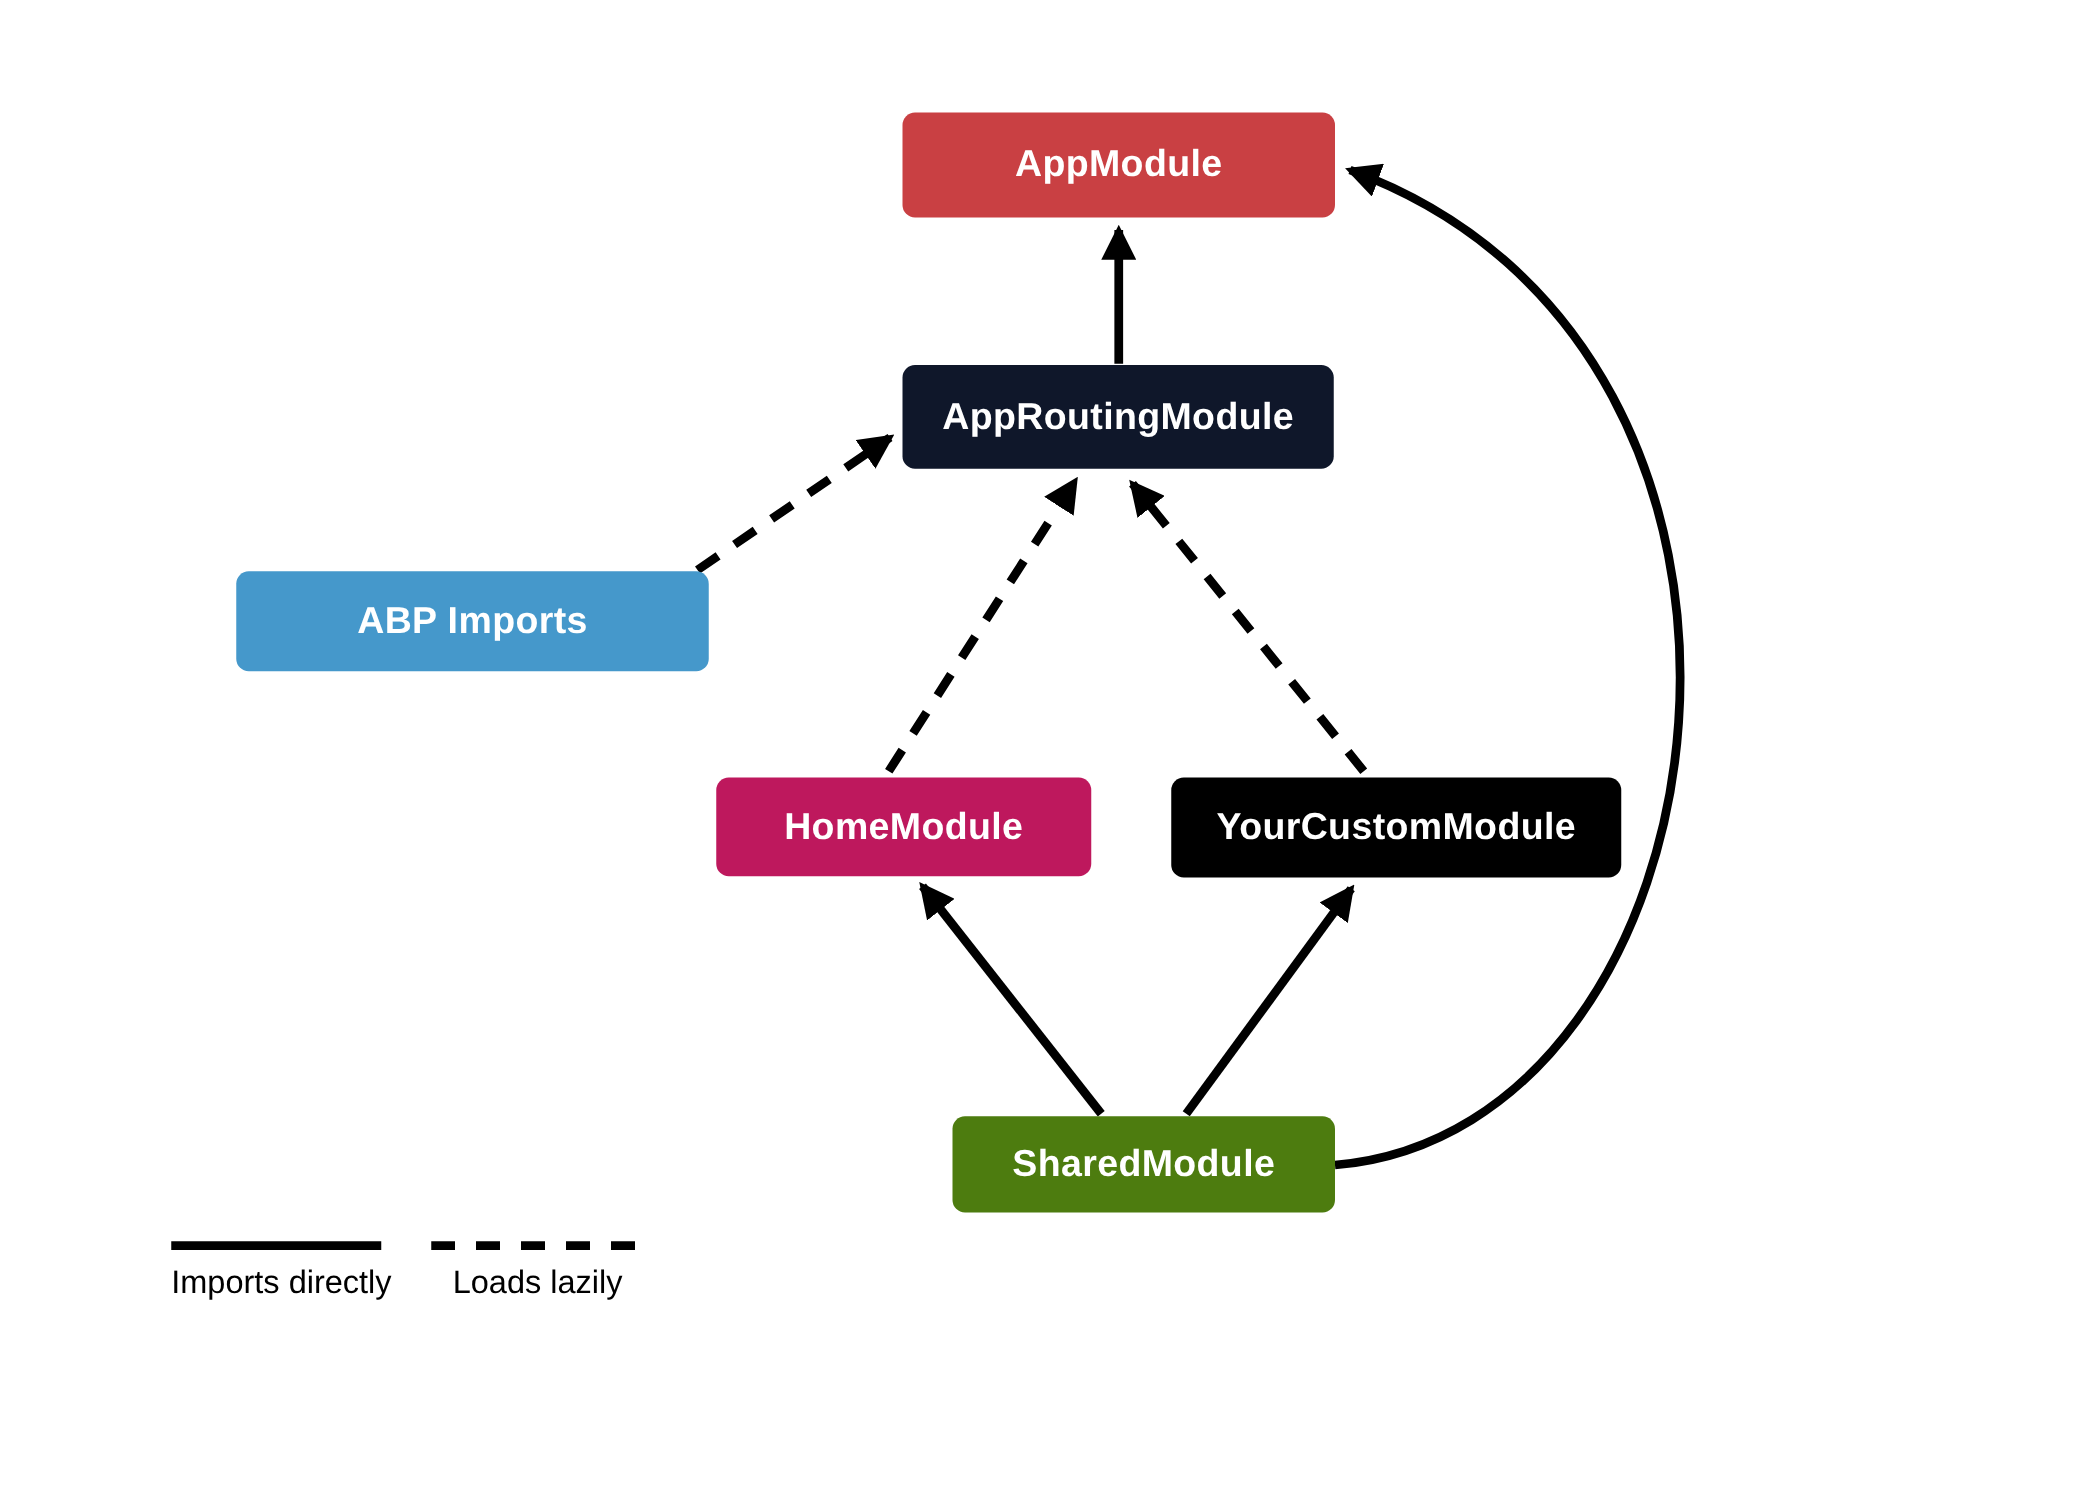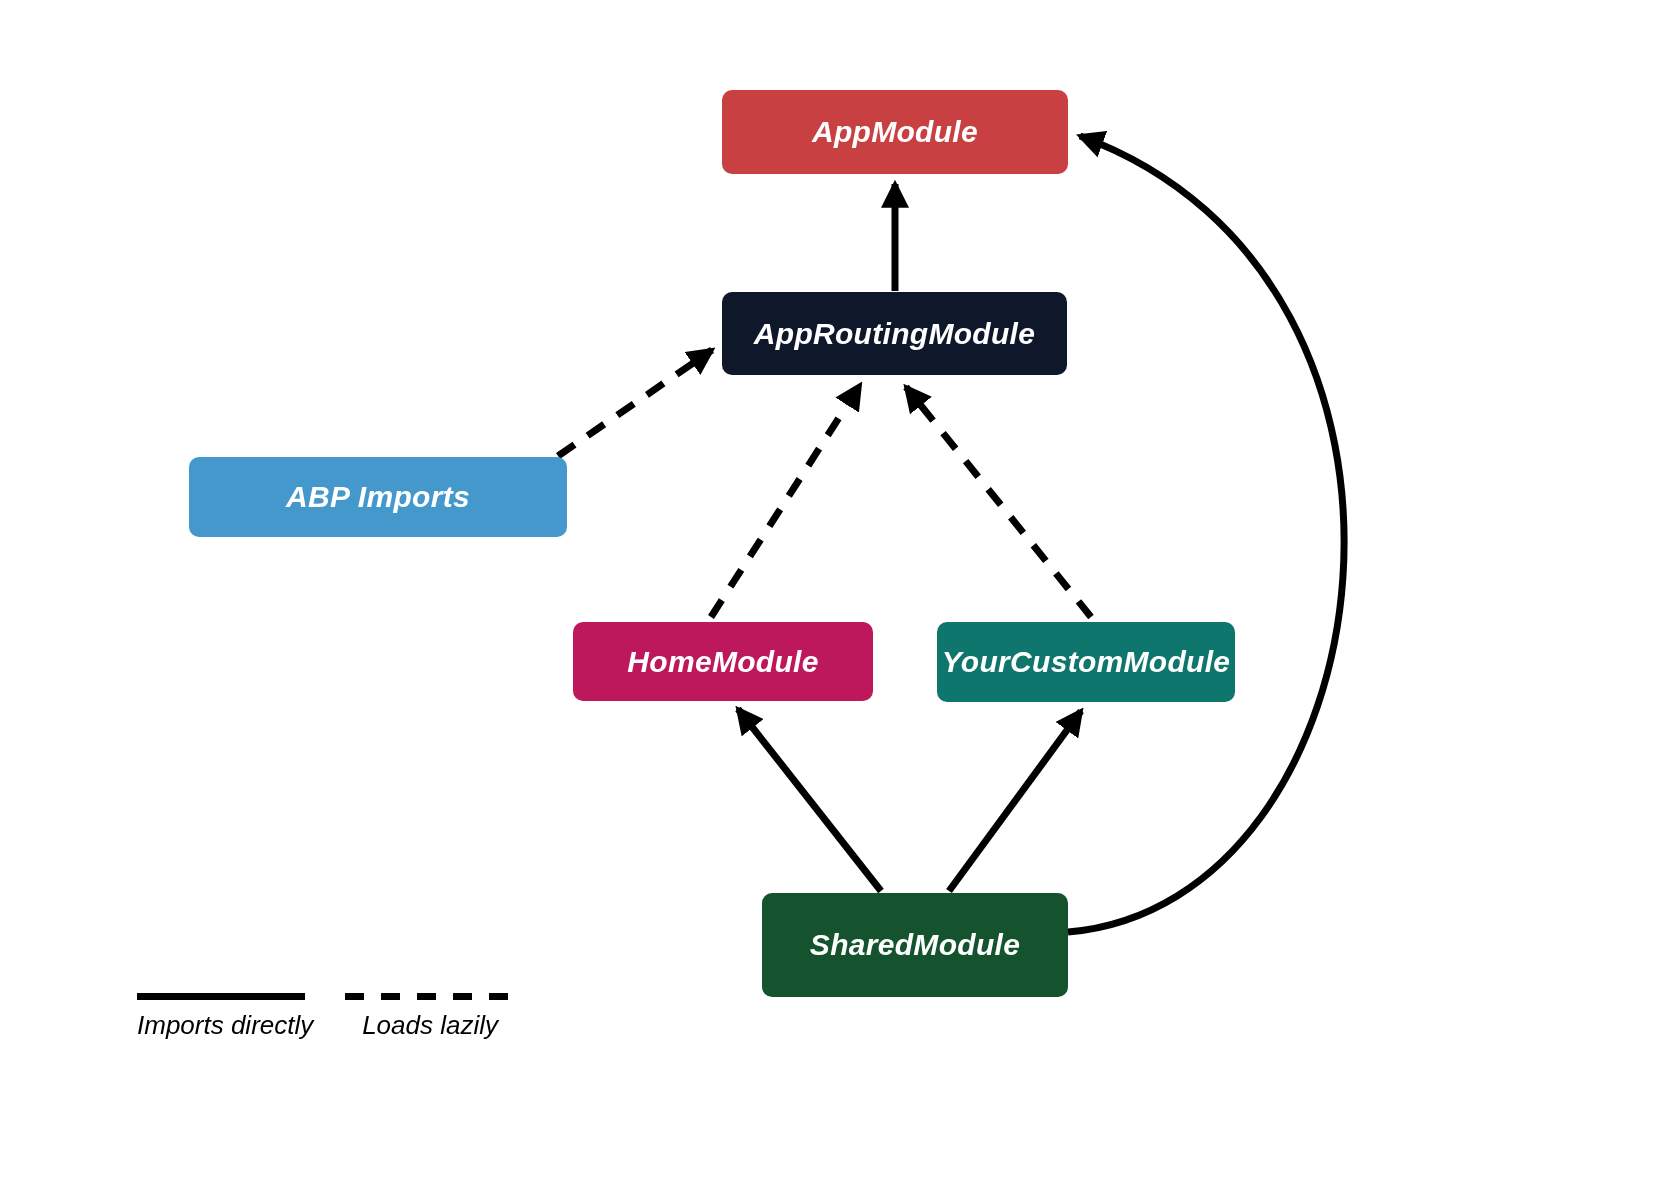--- a/index.html
+++ b/index.html
@@ -7,21 +7,20 @@
   body {
     width: 1670px; height: 1198px;
     font-family: "Liberation Sans", sans-serif;
     position: relative;
     overflow: hidden;
   }
   .canvas {
     position: relative;
     width: 1670px; height: 1198px;
     background: #ffffff;
-    font-style: italic;
   }
   svg.edges {
     position: absolute; left: 0; top: 0;
     width: 1670px; height: 1198px;
     pointer-events: none;
   }
   path.solid  { fill: none; stroke: #000000; stroke-width: 7; }
   path.dashed { fill: none; stroke: #000000; stroke-width: 7; stroke-dasharray: 20 16; }
   .node {
     position: absolute;
@@ -72,22 +71,22 @@
         <path d="M 949 891 L 1081 711" class="solid" marker-end="url(#arrow)"></path>
         <path d="M 1068 932 C 1390 905 1475 280 1080 136" class="solid" marker-end="url(#arrow)"></path>
       </g>
   </svg>
 
   <div>
       <div class="node" style="left: 722px; top: 90px; width: 346px; height: 84px; background: rgb(201, 64, 67);">AppModule</div>
       <div class="node" style="left: 722px; top: 292px; width: 345px; height: 83px; background: #0f172a;">AppRoutingModule</div>
       <div class="node" style="left: 189px; top: 457px; width: 378px; height: 80px; background: rgb(69, 152, 203);">ABP Imports</div>
       <div class="node" style="left: 573px; top: 622px; width: 300px; height: 79px; background: #be185d;">HomeModule</div>
-      <div class="node" style="left: 937px; top: 622px; width: 298px; height: 80px; background: #0f766e;">YourCustomModule</div>
-      <div class="node" style="left: 762px; top: 893px; width: 306px; height: 104px; background: #14532d;">SharedModule</div>
+      <div class="node" style="left: 937px; top: 622px; width: 360px; height: 80px; background: #000000;">YourCustomModule</div>
+      <div class="node" style="left: 762px; top: 893px; width: 306px; height: 77px; background: #4d7c0f;">SharedModule</div>
     </div>
 
   <div class="legend">
     <div class="legend-line-solid" style="left:137px; top:993px; width:168px;"></div>
     <div class="legend-label" style="left:137px; top:1010px; width:168px;">Imports directly</div>
 
     <div class="legend-line-dashed" style="left:345px; top:993px; width:164px;"></div>
     <div class="legend-label" style="left:334px; top:1010px; width:164px;">Loads lazily</div>
   </div>
 

